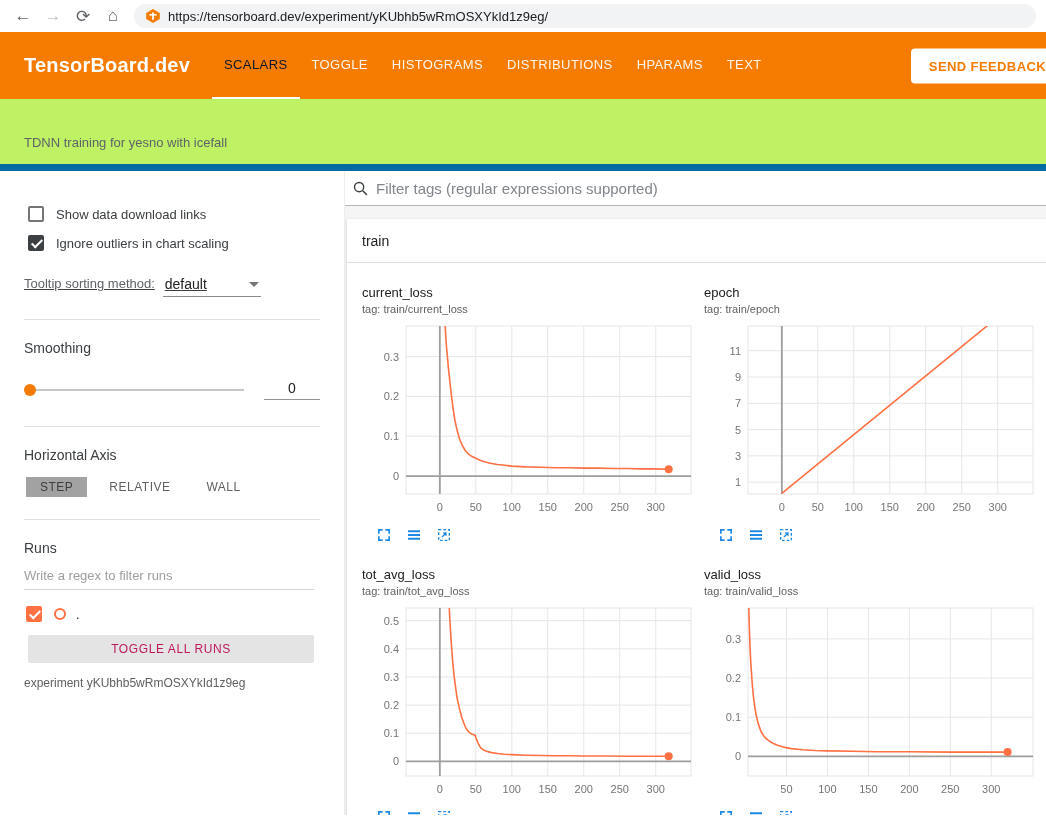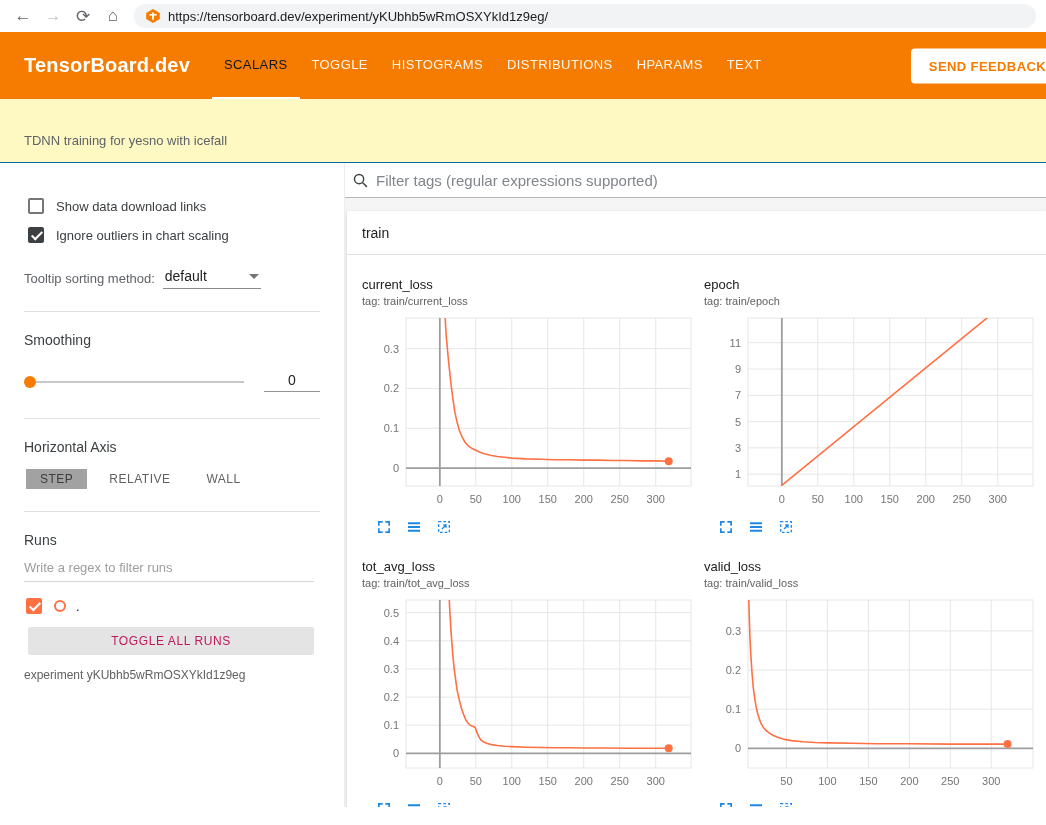--- a/index.html
+++ b/index.html
@@ -19,39 +19,39 @@
   .brand { color: #fff; font-size: 20px; font-weight: 600; margin-left: 24px; letter-spacing: .2px; cursor: pointer; }
   .tabs { display: flex; height: 100%; margin-left: 22px; }
   .tab { display: flex; align-items: center; padding: 0 12px; color: rgba(255,255,255,.92);
     font-size: 13px; font-weight: 500; letter-spacing: .4px; cursor: pointer; border-bottom: 2px solid transparent; }
   .tab.active { color: #0f172a; border-bottom: 2px solid #fff; }
   .feedback-btn { position: absolute; right: -18px; top: 50%; transform: translateY(-50%);
     background: #fff; color: #f57c00; font-size: 13px; font-weight: 600; letter-spacing: .4px;
     padding: 10px 18px; border: none; border-radius: 4px; cursor: pointer; white-space: nowrap; }
 
   
-  .desc-bar { height: 64px; background: #fef9c3; border-bottom: 1px solid #0369a1; position: relative; }
+  .desc-bar { height: 72px; background: #bef264; border-bottom: 7px solid #0369a1; position: relative; }
   .desc-text { position: absolute; left: 24px; bottom: 14px; font-size: 13px; color: #5f6368; }
 
   
   .content { display: flex; height: 644px; overflow: hidden; }
   .sidebar { width: 345px; min-width: 345px; background: #fff; border-right: 1px solid #ededed;
     font-size: 13px; color: #3c4043; overflow: hidden; }
   .main { flex: 1; background: #f5f5f5; overflow: hidden; }
 
   
   .cb-row { display: flex; align-items: center; margin: 0 0 0 28px; cursor: pointer; }
   .cb-row.first { margin-top: 35px; } .cb-row.second { margin-top: 13px; }
   .cb { width: 16px; height: 16px; border: 2px solid #757575; border-radius: 2px; margin-right: 12px;
     position: relative; flex: none; }
   .cb.checked { background: #3c4043; border-color: #3c4043; }
   .cb.checked::after { content: ""; position: absolute; left: 4px; top: 0px; width: 4px; height: 9px;
     border-right: 2px solid #fff; border-bottom: 2px solid #fff; transform: rotate(45deg); }
   .cb.run-cb { background: #ff7043; border-color: #ff7043; }
-  .tooltip-row { margin: 25px 24px 0 24px; display: flex; align-items: center; }
+  .tooltip-row { margin: 25px 24px 0 24px; display: flex; align-items: flex-start; text-decoration: underline; }
   .tooltip-label { color: #5f6368; }
   .dropdown { margin-left: 8px; min-width: 98px; border-bottom: 1px solid #8a8a8a; padding: 0 18px 4px 2px;
     font-size: 14px; color: #212121; position: relative; cursor: pointer; }
   .dd-arrow { position: absolute; right: 2px; top: 6px; width: 0; height: 0;
     border-left: 5px solid transparent; border-right: 5px solid transparent; border-top: 5px solid #757575; }
   .divider { border: none; border-top: 1px solid #e0e0e0; margin: 0 24px; }
   .d1 { margin-top: 22px; } .d2 { margin-top: 26px; } .d3 { margin-top: 22px; }
   .section-label { margin: 20px 0 0 24px; font-size: 14px; color: #3c4043; }
   .slider-row { display: flex; align-items: center; margin: 24px 24px 0 24px; }
   .slider { position: relative; flex: 1; height: 14px; cursor: pointer; }

